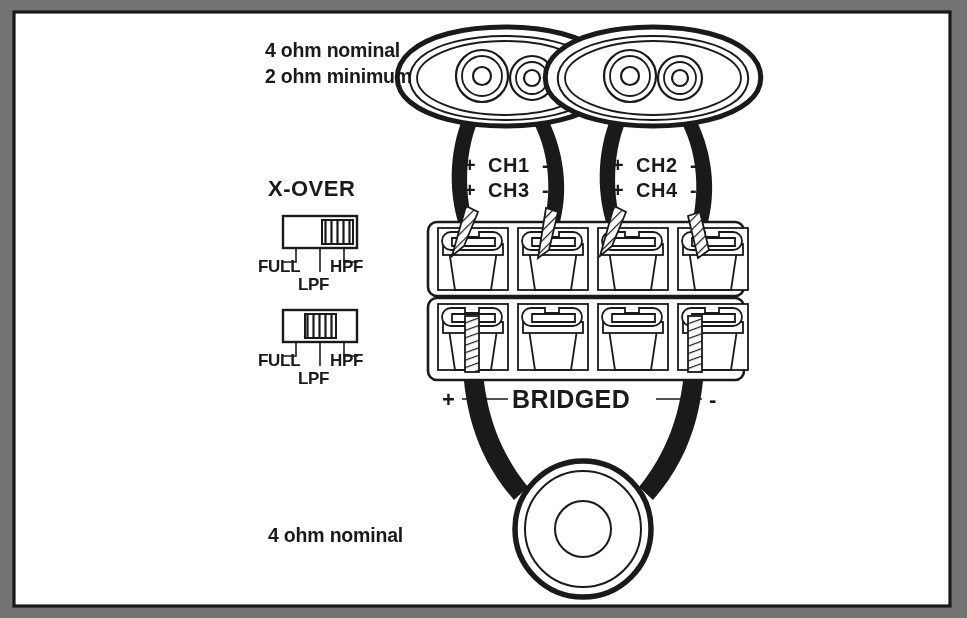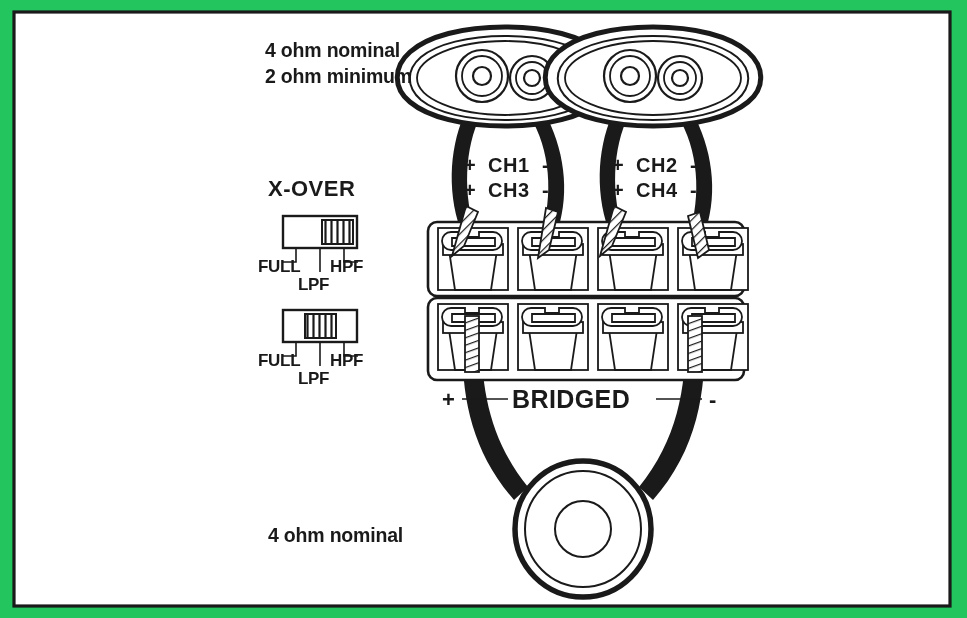--- a/index.html
+++ b/index.html
@@ -10,21 +10,21 @@
   body {
     width: 967px;
     height: 618px;
     font-family: "Liberation Sans", sans-serif;
     overflow: hidden;
   }
   #diagram-root {
     position: relative;
     width: 967px;
     height: 618px;
-    background: #22c55e;
+    background: #737373;
   }
   svg#wiring-svg {
     display: block;
     width: 967px;
     height: 618px;
   }
   .lbl {
     font-family: "Liberation Sans", sans-serif;
     font-weight: bold;
     fill: #1a1a1a;

